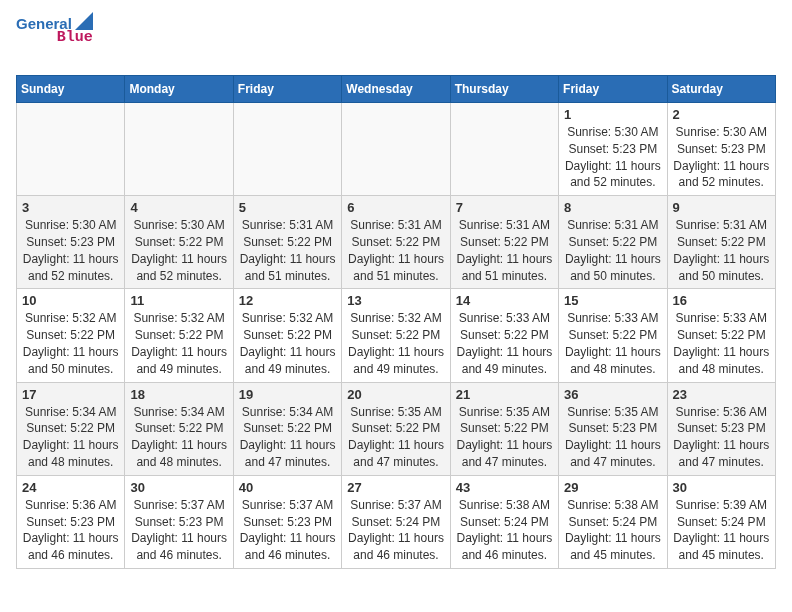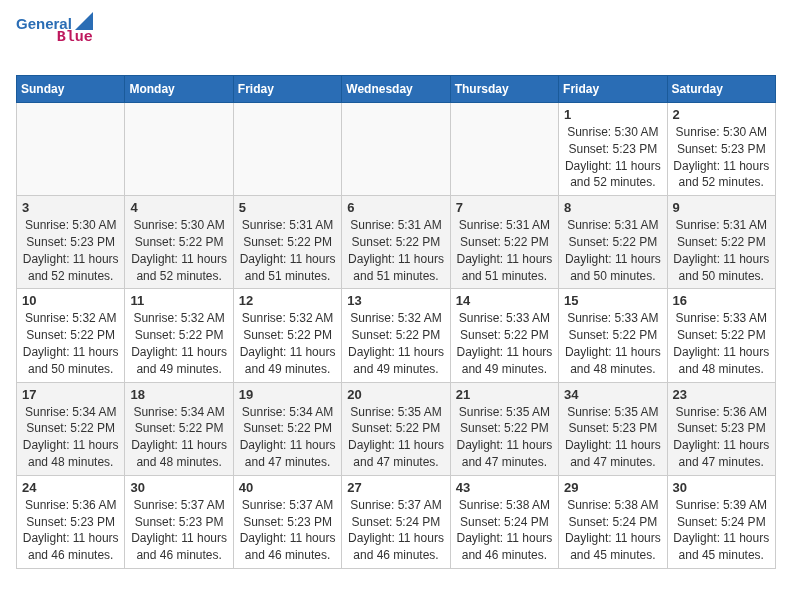--- a/index.html
+++ b/index.html
@@ -211,21 +211,21 @@
         </td>
         <td>
           <span class="day-number">20</span>
           <div class="day-info">Sunrise: 5:35 AM<br>Sunset: 5:22 PM<br>Daylight: 11 hours and 47 minutes.</div>
         </td>
         <td>
           <span class="day-number">21</span>
           <div class="day-info">Sunrise: 5:35 AM<br>Sunset: 5:22 PM<br>Daylight: 11 hours and 47 minutes.</div>
         </td>
         <td>
-          <span class="day-number">34</span>
+          <span class="day-number">36</span>
           <div class="day-info">Sunrise: 5:35 AM<br>Sunset: 5:23 PM<br>Daylight: 11 hours and 47 minutes.</div>
         </td>
         <td>
           <span class="day-number">23</span>
           <div class="day-info">Sunrise: 5:36 AM<br>Sunset: 5:23 PM<br>Daylight: 11 hours and 47 minutes.</div>
         </td>
       </tr>
       <tr>
         <td>
           <span class="day-number">24</span>

